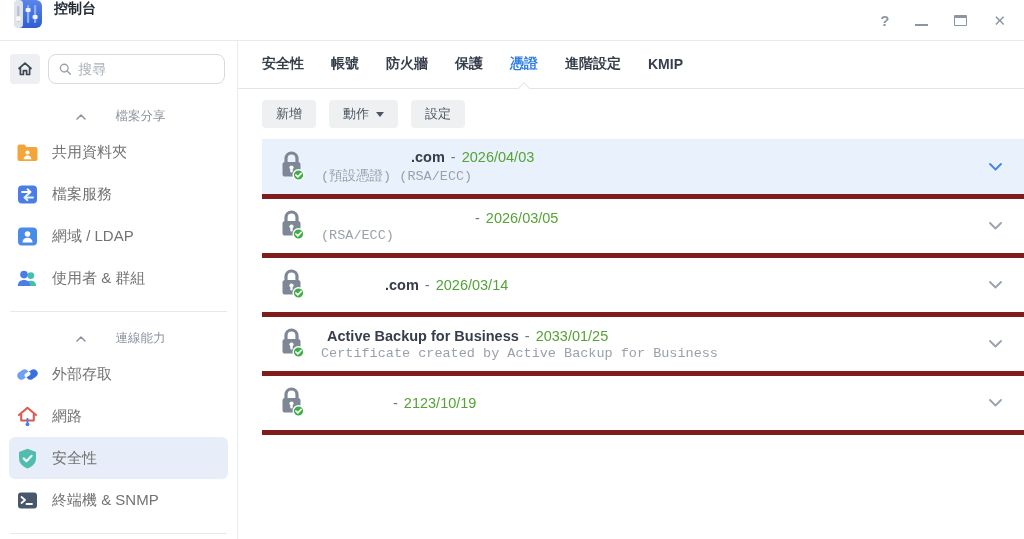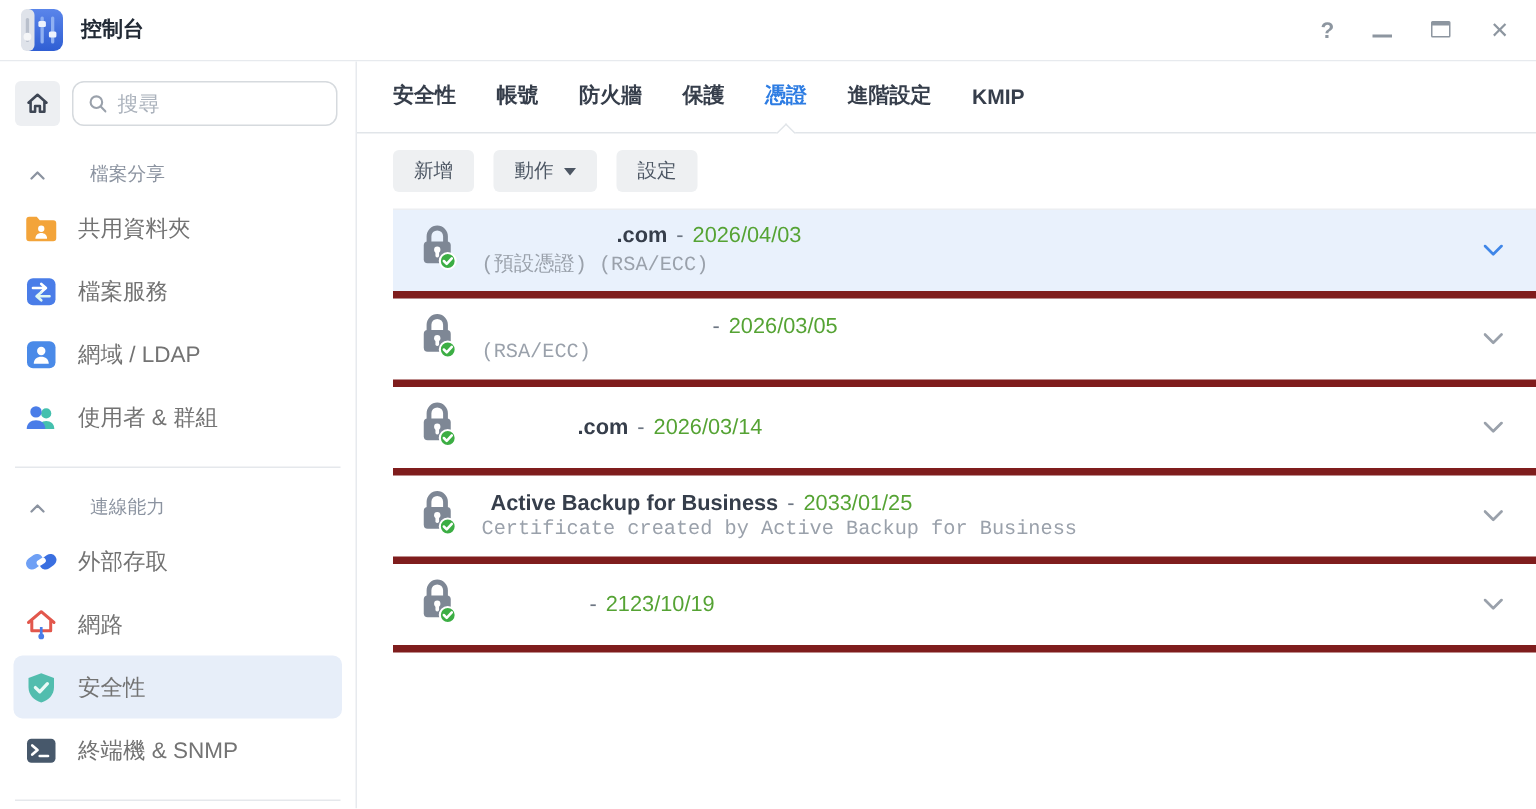--- a/index.html
+++ b/index.html
@@ -2,21 +2,21 @@
 <html><head>
 <meta charset="utf-8">
 <style>
   * { margin:0; padding:0; box-sizing:border-box; }
   html,body { width:1024px; height:539px; overflow:hidden; background:#fff;
     font-family:"Liberation Sans","DejaVu Sans",sans-serif; color:#3a4150; }
 
   .window { width:1024px; height:539px; display:flex; flex-direction:column; background:#fff; }
 
   
-  .titlebar { height:41px; flex:0 0 41px; display:flex; align-items:center;
+  .titlebar { height:41px; flex:0 0 41px; display:flex; 
     border-bottom:1px solid #e7eaee; padding:0 18px 0 14px; background:#fff; }
   .app-icon { width:28px; height:28px; margin-right:12px; }
   .win-title { font-size:14px; font-weight:700; color:#222a35; }
   .win-controls { margin-left:auto; display:flex; align-items:center; gap:26px; color:#8d96a0; }
   .win-btn { font-size:15px; line-height:1; cursor:pointer; color:#8d96a0; font-weight:700; }
   .min-glyph { display:inline-block; width:13px; height:2px; background:#8d96a0; }
   .max-glyph { display:inline-block; width:13px; height:11px; border:1.5px solid #8d96a0; border-top-width:3px; border-radius:1px; }
 
   .body-row { flex:1; display:flex; min-height:0; }
 
@@ -27,21 +27,21 @@
   .home-btn { width:30px; height:30px; background:#edeff2; border-radius:4px; display:flex;
     align-items:center; justify-content:center; cursor:pointer; flex:0 0 30px; }
   .search-box { flex:1; height:30px; border:1px solid #d6dade; border-radius:8px; display:flex;
     align-items:center; padding:0 10px; gap:7px; background:#fff; }
   .search-box input { border:none; outline:none; width:100%; font-size:14px; color:#3a4150;
     font-family:inherit; background:transparent; }
   .search-box input::placeholder { color:#abb2bc; }
 
   .nav { flex:1; overflow:hidden; padding-top:2px; }
   .section-header { display:flex; align-items:center; gap:30px; padding:8px 16px 6px 20px;
-    color:#8b93a0; font-size:12.5px; cursor:pointer; margin-top:2px; }
+    color:#8b93a0; font-size:12.5px; cursor:pointer; margin-top:2px;justify-content:center; }
   .nav-item { display:flex; align-items:center; gap:13px; height:42px; margin:0 9px;
     padding:0 7px; border-radius:6px; cursor:pointer; font-size:15px; color:#737373; }
   .nav-item.selected { background:#e7eef9; }
   .nav-icon { width:23px; height:23px; flex:0 0 23px; display:flex; align-items:center; justify-content:center; }
   .side-divider { border-top:1px solid #e5e8ec; margin:12px 10px 10px 10px; }
 
   
   .main { flex:1; display:flex; flex-direction:column; min-width:0; background:#fff; }
   .tabbar { flex:0 0 47px; display:flex; align-items:center; gap:27px; padding:0 24px;
     border-bottom:1px solid #e1e5e9; position:relative; }

